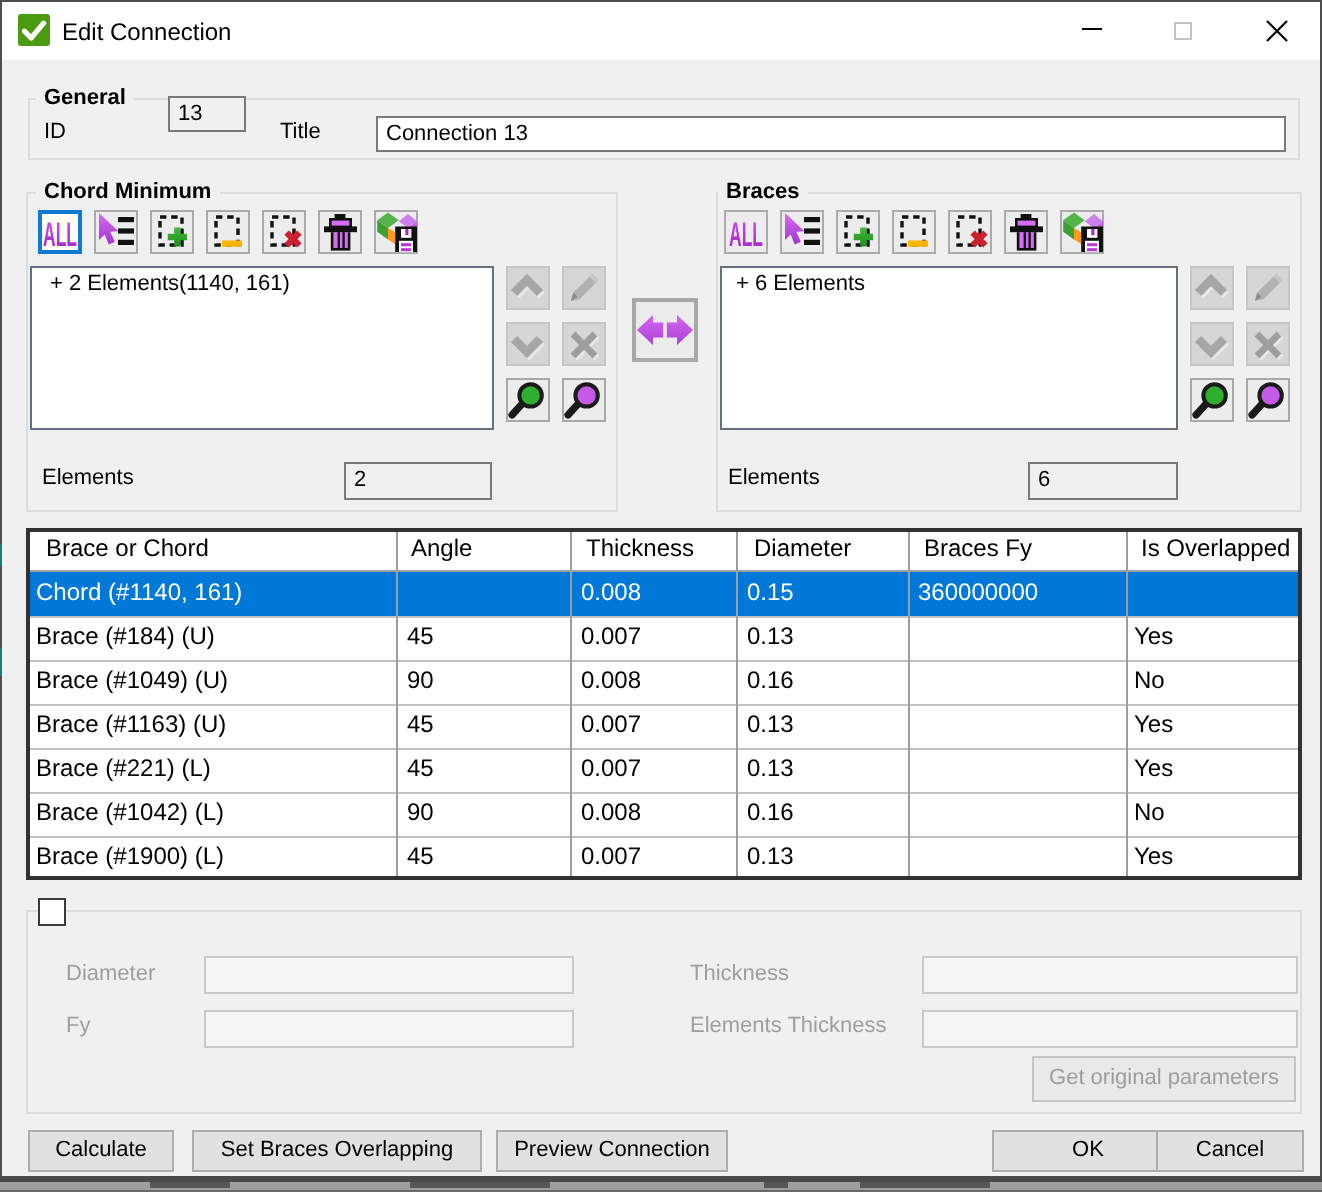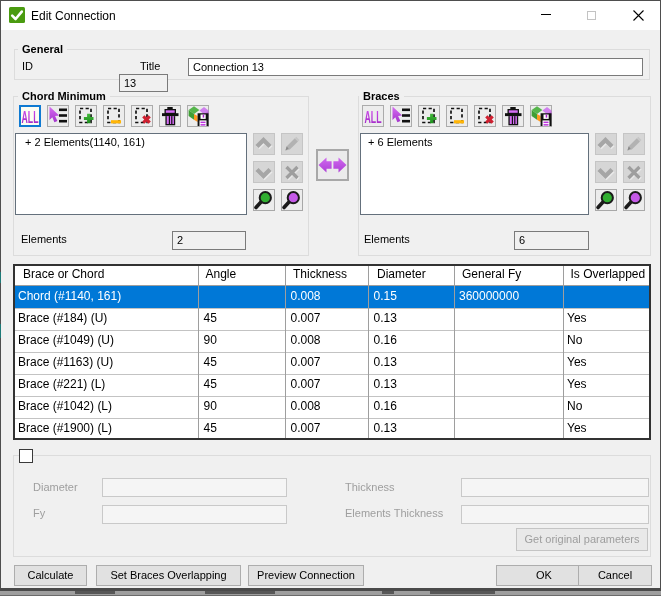--- a/index.html
+++ b/index.html
@@ -30,21 +30,21 @@
   <div class="abs" style="left:31px;top:9px;font-size:12px;">Edit Connection</div>
   <div class="abs" style="left:541px;top:13.5px;width:10px;height:1.5px;background:#000"></div>
   <div class="abs" style="left:587px;top:11px;width:9px;height:9px;border:1px solid #c3c3c3"></div>
   <svg class="abs" style="left:632px;top:9px" width="13" height="13" viewBox="0 0 13 13">
     <path d="M1.5 1.5 L11.5 11.5 M11.5 1.5 L1.5 11.5" stroke="#000" stroke-width="1.1"></path>
   </svg>
 
   <div class="group" style="left:14px;top:49px;width:636px;height:31px;"></div>
   <div class="glabel" style="left:18px;top:43px;">General</div>
   <div class="abs" style="left:22px;top:60px;">ID</div>
-  <div class="tf tf-ro" style="left:84px;top:74px;width:49px;height:18px;line-height:16px;margin-left:35px;">13</div>
+  <div class="tf tf-ro" style="left:84px;top:48px;width:39px;height:18px;line-height:16px;">13</div>
   <div class="abs" style="left:140px;top:60px;">Title</div>
   <div class="tf" style="left:188px;top:58px;width:455px;height:18px;line-height:16px;">Connection 13</div>
 
   <div class="group" style="left:13px;top:96px;width:296px;height:160px;"></div>
   <div class="glabel" style="left:18px;top:90px;">Chord Minimum</div>
   <div class="group" style="left:358px;top:96px;width:293px;height:160px;"></div>
   <div class="glabel" style="left:359px;top:90px;">Braces</div>
 
 <div class="tb" style="left:19px;top:105px;border:2px solid #0f7ad2;background:#fdfdf2;"></div>
 <div class="abs" style="left:19px;top:105px;width:22px;height:22px;">
@@ -319,21 +319,21 @@
   <div class="tf tf-ro" style="left:172px;top:231px;width:74px;height:19px;line-height:17px;">2</div>
   <div class="abs" style="left:364px;top:233px;">Elements</div>
   <div class="tf tf-ro" style="left:514px;top:231px;width:75px;height:19px;line-height:17px;">6</div>
 
 <div class="abs" style="left:13px;top:264px;width:638px;height:176px;background:#fff;border:2px solid #323232;"></div>
 <div class="abs" style="left:15px;top:285px;width:634px;height:1px;background:#9e9e9e;"></div>
 <div class="abs tt" style="left:23px;top:267px;">Brace or Chord</div>
 <div class="abs tt" style="left:205.5px;top:267px;">Angle</div>
 <div class="abs tt" style="left:293px;top:267px;">Thickness</div>
 <div class="abs tt" style="left:377px;top:267px;">Diameter</div>
-<div class="abs tt" style="left:462px;top:267px;">General Fy</div>
+<div class="abs tt" style="left:462px;top:267px;">Braces Fy</div>
 <div class="abs tt" style="left:570.5px;top:267px;">Is Overlapped</div>
 <div class="abs" style="left:15px;top:286px;width:634px;height:22px;background:#0078d7;"></div>
 <div class="abs tt" style="left:18px;top:289px;color:#fff;">Chord (#1140, 161)</div>
 <div class="abs tt" style="left:290.5px;top:289px;color:#fff;">0.008</div>
 <div class="abs tt" style="left:373.5px;top:289px;color:#fff;">0.15</div>
 <div class="abs tt" style="left:459px;top:289px;color:#fff;">360000000</div>
 <div class="abs" style="left:15px;top:308px;width:634px;height:1px;background:#c3c3c3;"></div>
 <div class="abs tt" style="left:18px;top:311px;color:#000;">Brace (#184) (U)</div>
 <div class="abs tt" style="left:203.5px;top:311px;color:#000;">45</div>
 <div class="abs tt" style="left:290.5px;top:311px;color:#000;">0.007</div>

